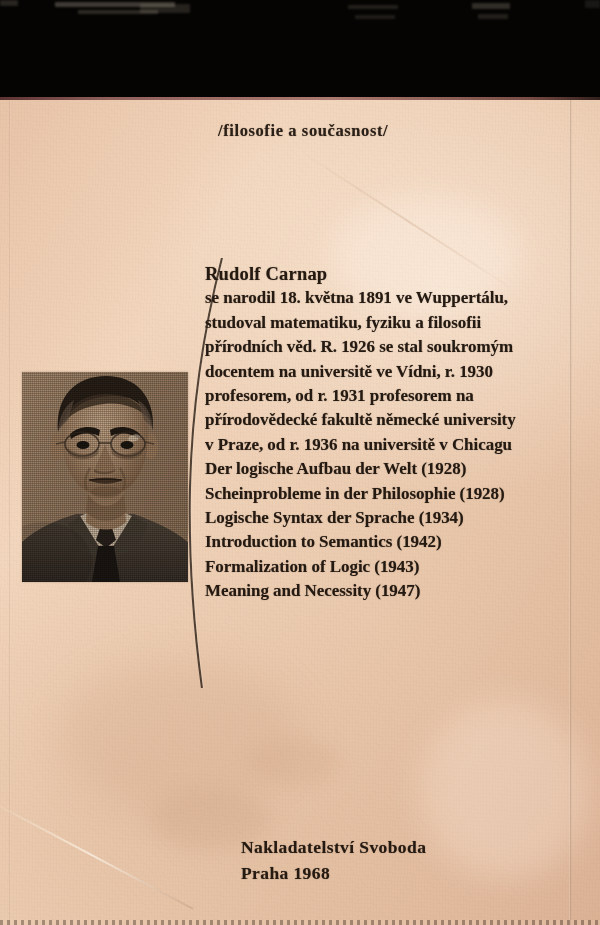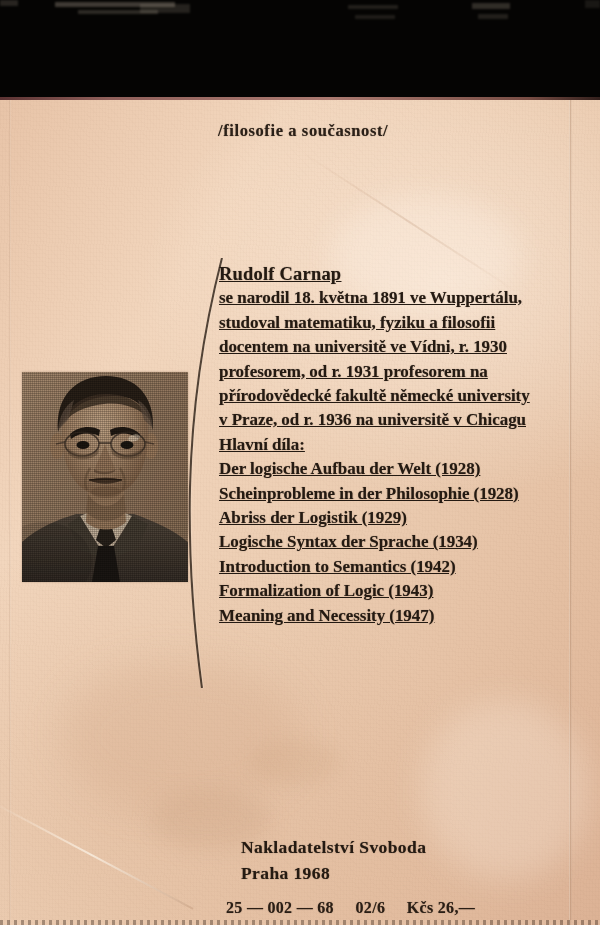--- a/index.html
+++ b/index.html
@@ -130,25 +130,24 @@
     font-size: 16.5px;
     font-weight: bold;
     letter-spacing: .6px;
     color: #2a2018;
     text-shadow: 0 0 1.1px rgba(60,40,26,0.55);
     text-align: center;
   }
 
   .textcol {
     position: absolute;
-    left: 219px; top: 262px;
+    left: 205px; top: 262px;
     width: 345px;
     z-index: 5;
     color: #241a12;
-    text-decoration: underline;
   }
   .textcol .nm {
     font-size: 18.5px;
     font-weight: bold;
     line-height: 24.4px;
     letter-spacing: .2px;
     text-shadow: 0 0 1.1px rgba(50,34,22,0.55);
   }
   .textcol .ln {
     font-size: 17px;
@@ -346,43 +345,35 @@
     </svg>
     <div class="halftone"></div>
     <div class="warm"></div>
   </div>
 
   <div class="textcol">
     <div class="nm">Rudolf Carnap</div>
 
     <div class="ln">se narodil 18. května 1891 ve Wuppertálu,</div>
     <div class="ln">studoval matematiku, fyziku a filosofii</div>
+    <div class="ln">přírodních věd. R. 1926 se stal soukromým</div>
     <div class="ln">docentem na universitě ve Vídni, r. 1930</div>
     <div class="ln">profesorem, od r. 1931 profesorem na</div>
     <div class="ln">přírodovědecké fakultě německé university</div>
     <div class="ln">v Praze, od r. 1936 na universitě v Chicagu</div>
 
-    <div class="ln">Hlavní díla:</div>
 
     <div class="ln">Der logische Aufbau der Welt (1928)</div>
     <div class="ln">Scheinprobleme in der Philosophie (1928)</div>
-    <div class="ln">Abriss der Logistik (1929)</div>
     <div class="ln">Logische Syntax der Sprache (1934)</div>
     <div class="ln">Introduction to Semantics (1942)</div>
     <div class="ln">Formalization of Logic (1943)</div>
     <div class="ln">Meaning and Necessity (1947)</div>
   </div>
 
   <div class="imprint">
     <div class="il">Nakladatelství Svoboda</div>
     <div class="il">Praha 1968</div>
   </div>
 
-  <div class="codeline">
-    <span>25 — 002 — 68</span>
-    <span class="sp"></span>
-    <span>02/6</span>
-    <span class="sp"></span>
-    <span>Kčs 26,—</span>
-  </div>
 
   <div class="bottom-dots"></div>
 </div>
 
 </body></html>

